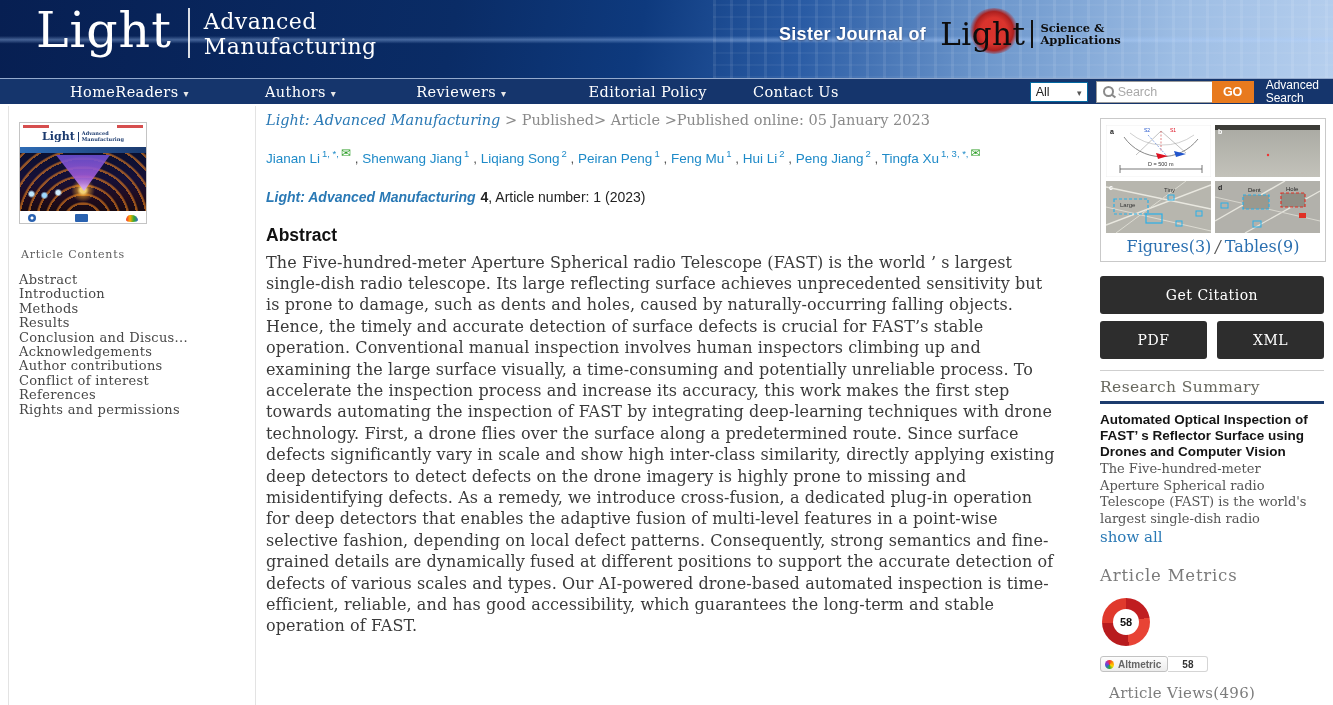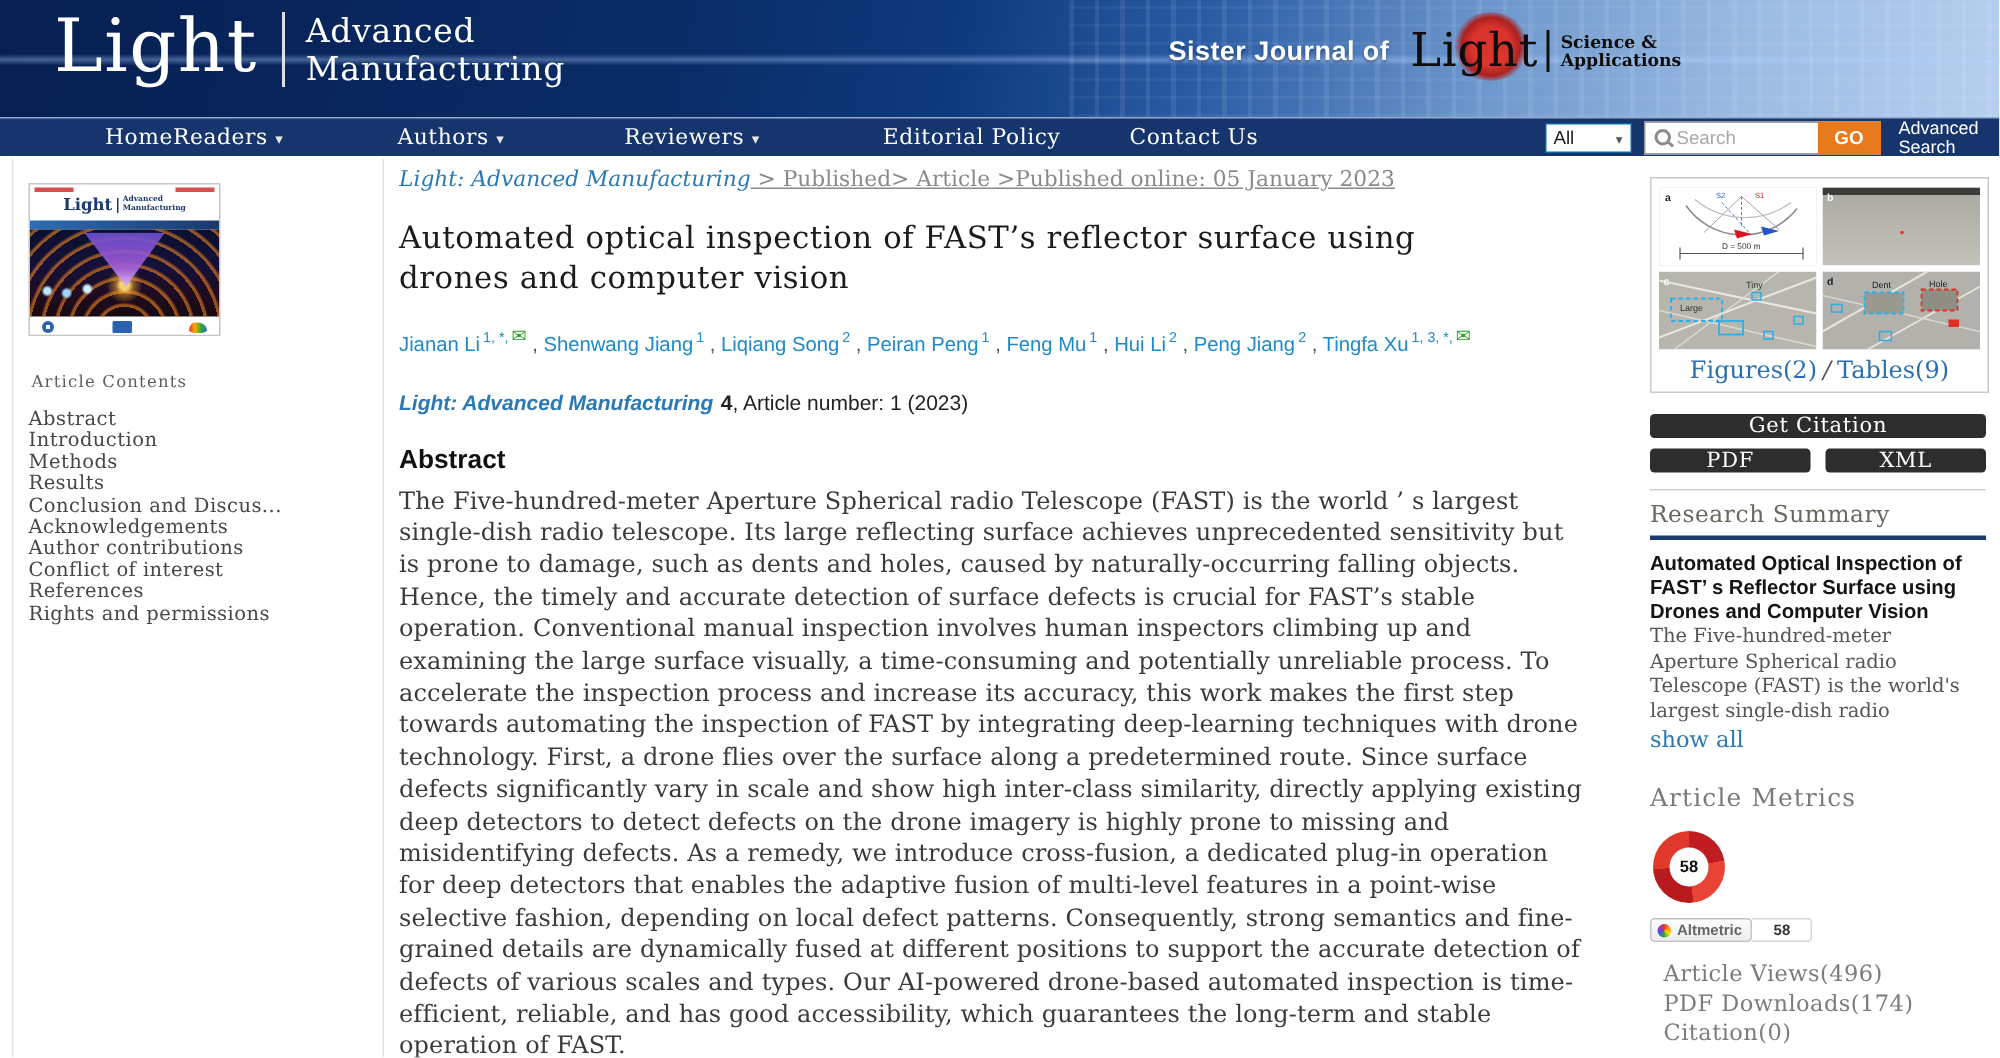--- a/index.html
+++ b/index.html
@@ -75,21 +75,21 @@
   .cl-wave { width: 12px; height: 7px; background: linear-gradient(90deg,#e33,#fa0,#3a3,#36c); border-radius: 40% 60% 50% 50%/80% 80% 30% 30%; }
 
   .toc-heading { margin: 24px 0 0 2px; font-family: "DejaVu Serif", serif; font-size: 11px; color: #5c5c5c; letter-spacing: .8px; }
   .toc { list-style: none; margin-top: 12px; }
   .toc li { font-family: "DejaVu Serif", serif; font-size: 13px; color: #474747; line-height: 14.4px; letter-spacing: .3px; cursor: pointer; white-space: nowrap; }
 
   
   .main { position: absolute; left: 266px; top: 106px; width: 795px; }
   .breadcrumb { margin-top: 6px; font-family: "DejaVu Serif", serif; font-size: 14.5px; }
   .bc-journal { color: #2a79b5; font-style: italic; text-decoration: none; cursor: pointer; }
-  .bc-trail { color: #8a8a8a; text-decoration: underline; }
+  .bc-trail { color: #8a8a8a; }
   .title { margin-top: 17px; font-family: "DejaVu Serif", serif; font-weight: normal; font-size: 20.5px; line-height: 27px;
     color: #1c1c1c; letter-spacing: .4px; max-width: 740px; }
   .authors { margin-top: 15px; font-size: 13.5px; color: #1e8ac8; line-height: 21px; max-width: 780px; }
   .a-name { color: #1e8ac8; text-decoration: none; cursor: pointer; }
   .authors sup { font-size: 9.5px; color: #1e8ac8; margin-left: 2px; }
   .env { display: inline-block; cursor: pointer; }
   .env::before { content: "✉"; color: #2e9e28; font-size: 12px; margin-left: 2px; vertical-align: super; }
   .sep { color: #555; }
   .publine { margin-top: 20px; font-size: 14px; color: #222; }
   .pub-journal { color: #2a79b5; font-style: italic; font-weight: bold; cursor: pointer; }
@@ -102,21 +102,21 @@
 
   
   .right { position: absolute; left: 1100px; top: 106px; width: 226px; }
   .figbox { margin-top: 12px; border: 1px solid #c9c9c9; background: #fff; padding: 6px 5px 2px; }
   .thumb-grid { display: grid; grid-template-columns: 105px 105px; grid-gap: 4px; }
   .thumb { width: 105px; height: 52px; display: block; cursor: pointer; }
   .fig-links { text-align: center; font-family: "DejaVu Serif", serif; font-size: 16px; padding: 4px 0 3px; }
   .fig-links a { color: #2a6fb0; text-decoration: none; cursor: pointer; }
   .fig-slash { color: #555; font-style: italic; margin: 0 4px; }
   .btn { background: #2d2d2d; border-radius: 3px; color: #fff; font-family: "DejaVu Serif", serif; font-size: 14px;
-    display: flex; align-items: center; justify-content: center; cursor: pointer; height: 16px; letter-spacing: .5px; }
+    display: flex; align-items: center; justify-content: center; cursor: pointer; height: 38px; letter-spacing: .5px; }
   .btn-citation { margin-top: 14px; width: 224px; }
   .btn-row { margin-top: 7px; display: flex; justify-content: space-between; width: 224px; }
   .btn-half { width: 107px; }
   .rdivider { margin-top: 11px; border: none; border-top: 1px solid #cfcfcf; width: 224px; }
   .rs-heading { margin-top: 7px; font-family: "DejaVu Serif", serif; font-size: 15.5px; color: #68685e; letter-spacing: .4px;
     border-bottom: 3px solid #1c3c6e; padding-bottom: 5px; width: 224px; }
   .rs-title { margin-top: 8px; font-size: 13.5px; font-weight: bold; color: #141414; line-height: 16px; width: 222px; }
   .rs-text { margin-top: 1px; font-family: "DejaVu Serif", serif; font-size: 13px; color: #555; line-height: 16.5px; width: 214px; }
   .rs-showall { font-family: "DejaVu Serif", serif; font-size: 15px; color: #2a79b5; cursor: pointer; margin-top: 1px; }
   .metrics-heading { margin-top: 20px; font-family: "DejaVu Serif", serif; font-size: 16.5px; color: #7a7a7a; letter-spacing: .8px; }
@@ -228,21 +228,20 @@
       <li>Conflict of interest</li>
       <li>References</li>
       <li>Rights and permissions</li>
     </ul>
   </div>
 
   <div class="main">
     <div class="breadcrumb">
       <a class="bc-journal">Light: Advanced Manufacturing</a><span class="bc-trail"> &gt; Published&gt; Article &gt;Published online: 05 January 2023</span>
     </div>
-    <h1 class="title">Automated optical inspection of FAST’s reflector surface using drones and computer vision</h1>
 
     <div class="authors">
       <span><a class="a-name">Jianan Li</a><sup>1, *,</sup><span class="env"></span><span class="sep"> , </span></span><span><a class="a-name">Shenwang Jiang</a><sup>1</sup><span class="sep"> , </span></span><span><a class="a-name">Liqiang Song</a><sup>2</sup><span class="sep"> , </span></span><span><a class="a-name">Peiran Peng</a><sup>1</sup><span class="sep"> , </span></span><span><a class="a-name">Feng Mu</a><sup>1</sup><span class="sep"> , </span></span><span><a class="a-name">Hui Li</a><sup>2</sup><span class="sep"> , </span></span><span><a class="a-name">Peng Jiang</a><sup>2</sup><span class="sep"> , </span></span><span><a class="a-name">Tingfa Xu</a><sup>1, 3, *,</sup><span class="env"></span><span class="sep"></span></span>
     </div>
 
     <div class="publine">
       <span class="pub-journal">Light: Advanced Manufacturing</span><span class="pub-vol">4</span><span>, Article number: 1 (2023)</span>
     </div>
 
 
@@ -313,21 +312,21 @@
           <rect x="66" y="12" width="24" height="14" fill="#8f8e85" stroke="#e03025" stroke-width="1.2" stroke-dasharray="3 2"></rect>
           <rect x="6" y="22" width="7" height="5" fill="none" stroke="#2ab0e8" stroke-width="1"></rect>
           <rect x="38" y="40" width="8" height="6" fill="none" stroke="#2ab0e8" stroke-width="1"></rect>
           <rect x="84" y="32" width="7" height="5" fill="#e03025"></rect>
           <text x="33" y="11" font-size="6" fill="#222">Dent</text>
           <text x="71" y="10" font-size="6" fill="#222">Hole</text>
           <text x="3" y="9" font-size="7" font-weight="bold" fill="#222">d</text>
         </svg>
       </div>
       <div class="fig-links">
-        <a>Figures(2)</a><span class="fig-slash">/</span><a>Tables(9)</a>
+        <a>Figures(3)</a><span class="fig-slash">/</span><a>Tables(9)</a>
       </div>
     </div>
 
     <div class="btn btn-citation">Get Citation</div>
     <div class="btn-row">
       <div class="btn btn-half">PDF</div>
       <div class="btn btn-half">XML</div>
     </div>
 
     <hr class="rdivider">

